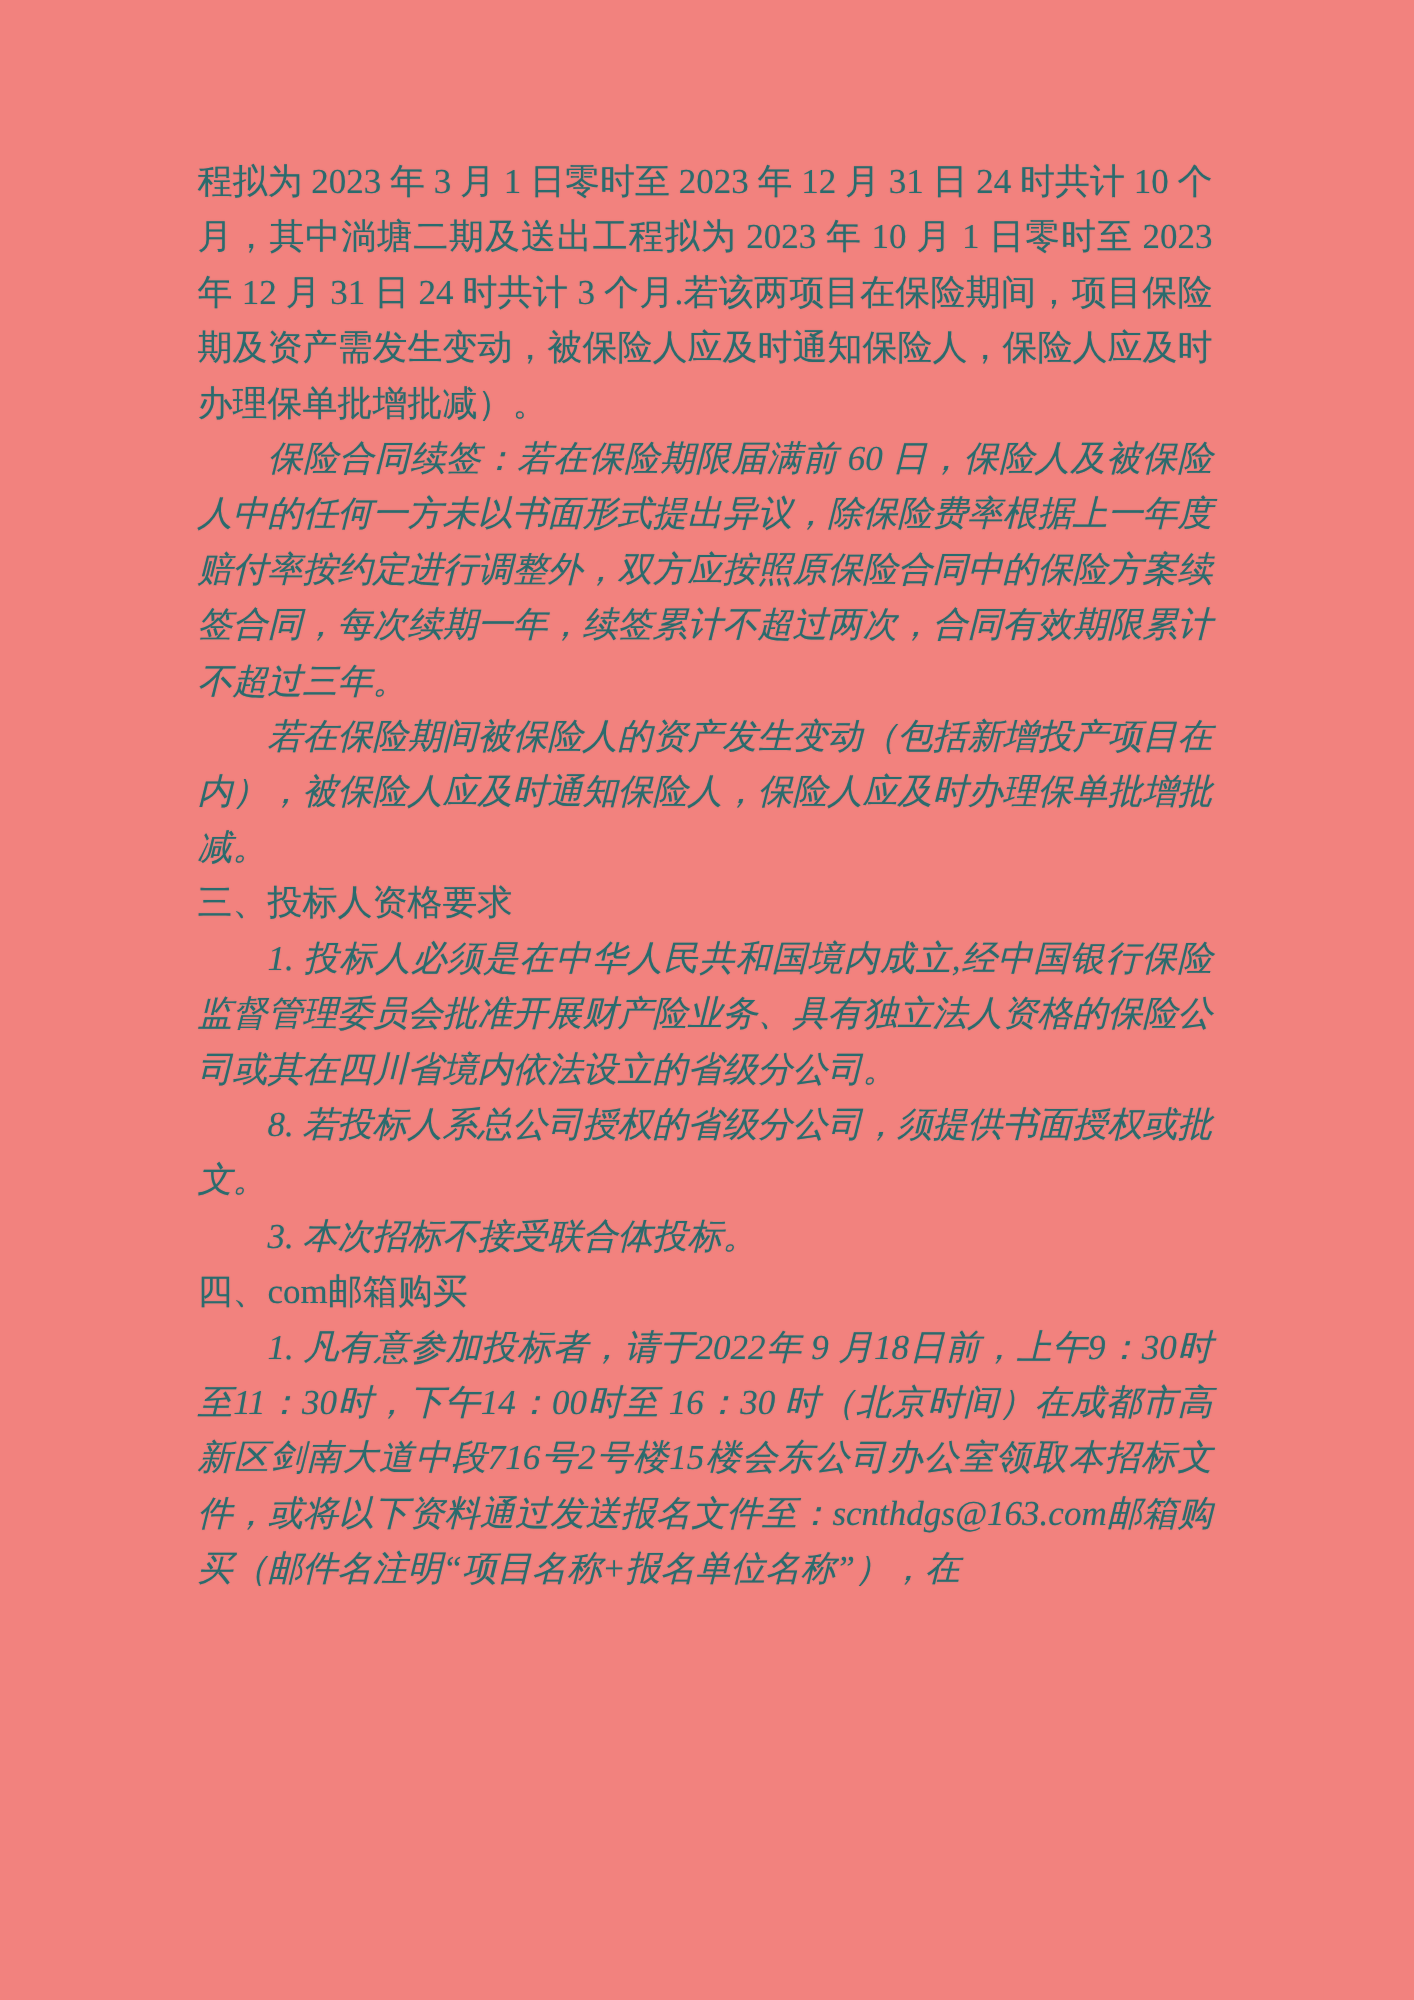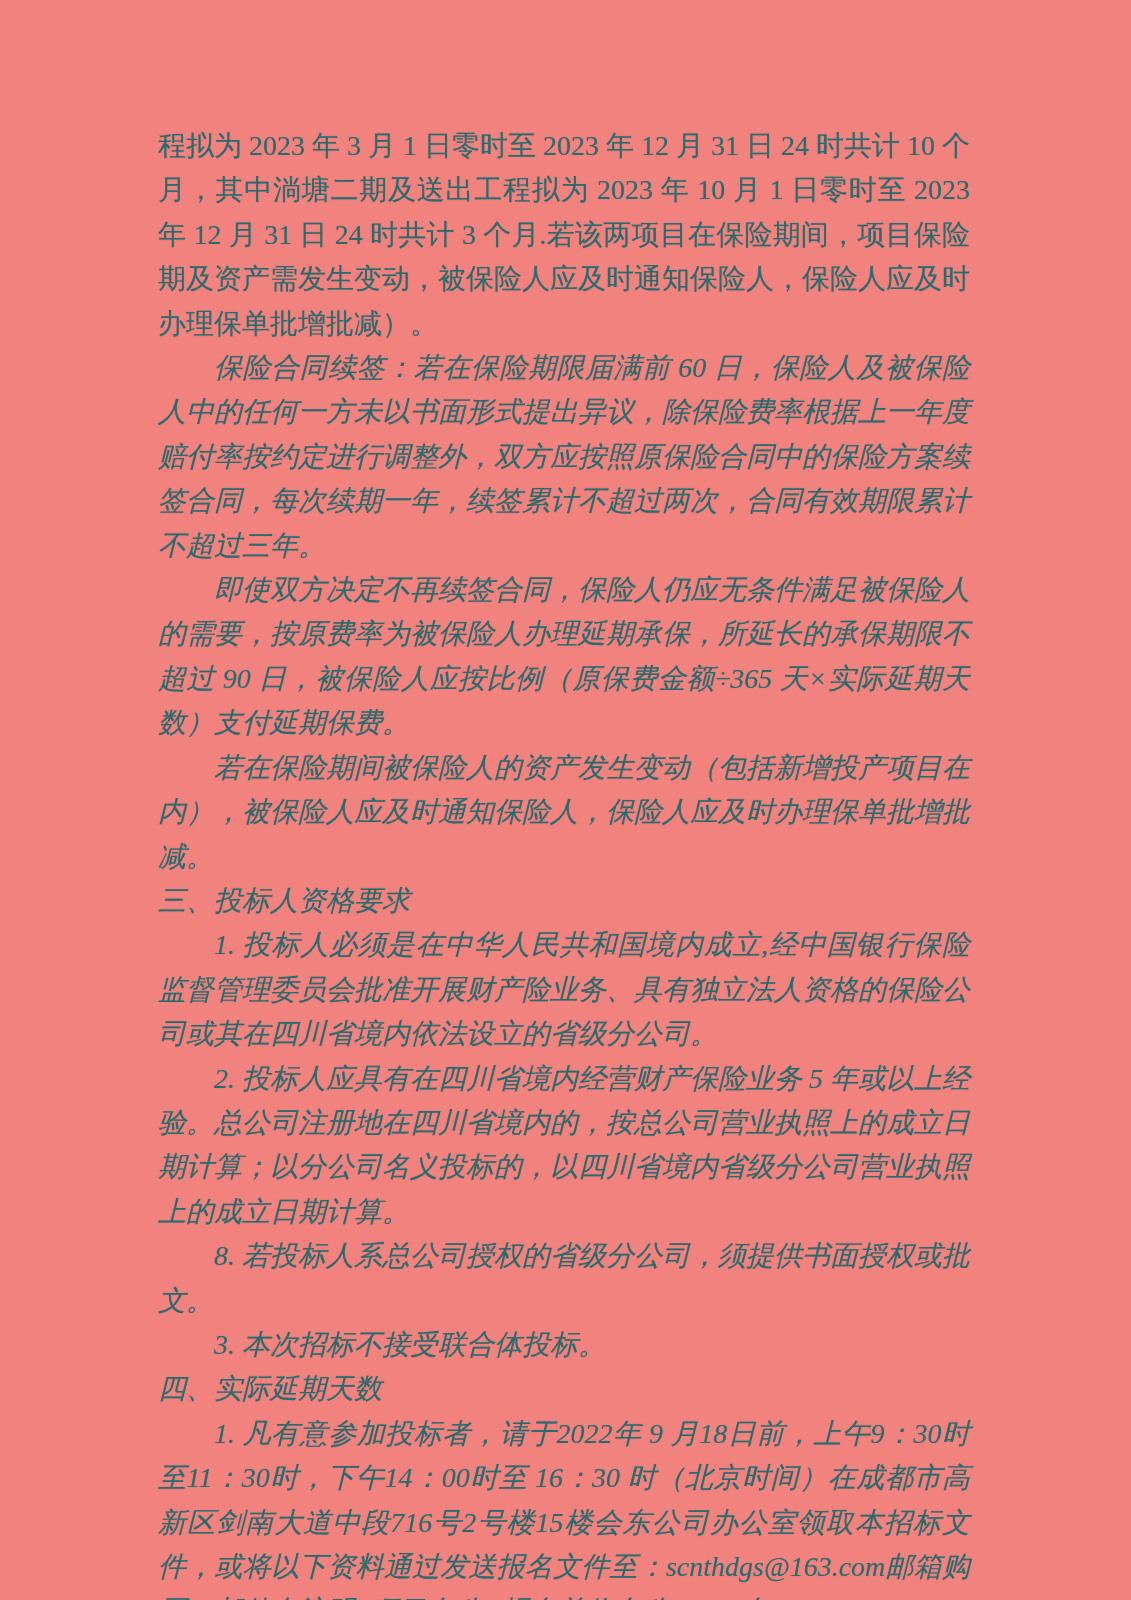--- a/index.html
+++ b/index.html
@@ -37,33 +37,30 @@
   .para {
     margin: 0;
     padding: 0;
   }
   .para.indent {
     text-indent: 2em;
     font-style: italic;
   }
   .para.heading {
     text-indent: 0;
-    font-style: italic;
   }
 </style>
 </head>
 <body>
 
 <div class="page">
   <div class="content">
       <p class="para">程拟为 2023 年 3 月 1 日零时至 2023 年 12 月 31 日 24 时共计 10 个月，其中淌塘二期及送出工程拟为 2023 年 10 月 1 日零时至 2023 年 12 月 31 日 24 时共计 3 个月.若该两项目在保险期间，项目保险期及资产需发生变动，被保险人应及时通知保险人，保险人应及时办理保单批增批减）。</p>
       <p class="para indent">保险合同续签：若在保险期限届满前 60 日，保险人及被保险人中的任何一方未以书面形式提出异议，除保险费率根据上一年度赔付率按约定进行调整外，双方应按照原保险合同中的保险方案续签合同，每次续期一年，续签累计不超过两次，合同有效期限累计不超过三年。</p>
-      <p class="para indent">即使双方决定不再续签合同，保险人仍应无条件满足被保险人的需要，按原费率为被保险人办理延期承保，所延长的承保期限不超过 90 日，被保险人应按比例（原保费金额÷365 天×实际延期天数）支付延期保费。</p>
       <p class="para indent">若在保险期间被保险人的资产发生变动（包括新增投产项目在内），被保险人应及时通知保险人，保险人应及时办理保单批增批减。</p>
       <p class="para heading">三、投标人资格要求</p>
       <p class="para indent">1. 投标人必须是在中华人民共和国境内成立,经中国银行保险监督管理委员会批准开展财产险业务、具有独立法人资格的保险公司或其在四川省境内依法设立的省级分公司。</p>
-      <p class="para indent">2. 投标人应具有在四川省境内经营财产保险业务 5 年或以上经验。总公司注册地在四川省境内的，按总公司营业执照上的成立日期计算；以分公司名义投标的，以四川省境内省级分公司营业执照上的成立日期计算。</p>
       <p class="para indent">8. 若投标人系总公司授权的省级分公司，须提供书面授权或批文。</p>
       <p class="para indent">3. 本次招标不接受联合体投标。</p>
-      <p class="para heading">四、实际延期天数</p>
+      <p class="para heading">四、com邮箱购买</p>
       <p class="para indent">1. 凡有意参加投标者，请于2022年 9 月18日前，上午9：30时至11：30时，下午14：00时至 16：30 时（北京时间）在成都市高新区剑南大道中段716号2号楼15楼会东公司办公室领取本招标文件，或将以下资料通过发送报名文件至：scnthdgs@163.com邮箱购买（邮件名注明“项目名称+报名单位名称”），在</p>
     </div>
 </div>
 
 </body></html>

